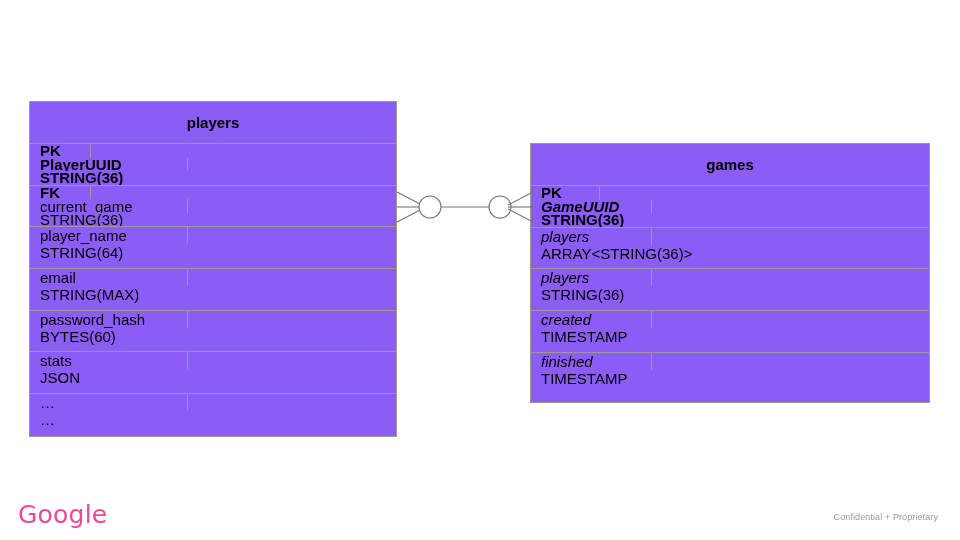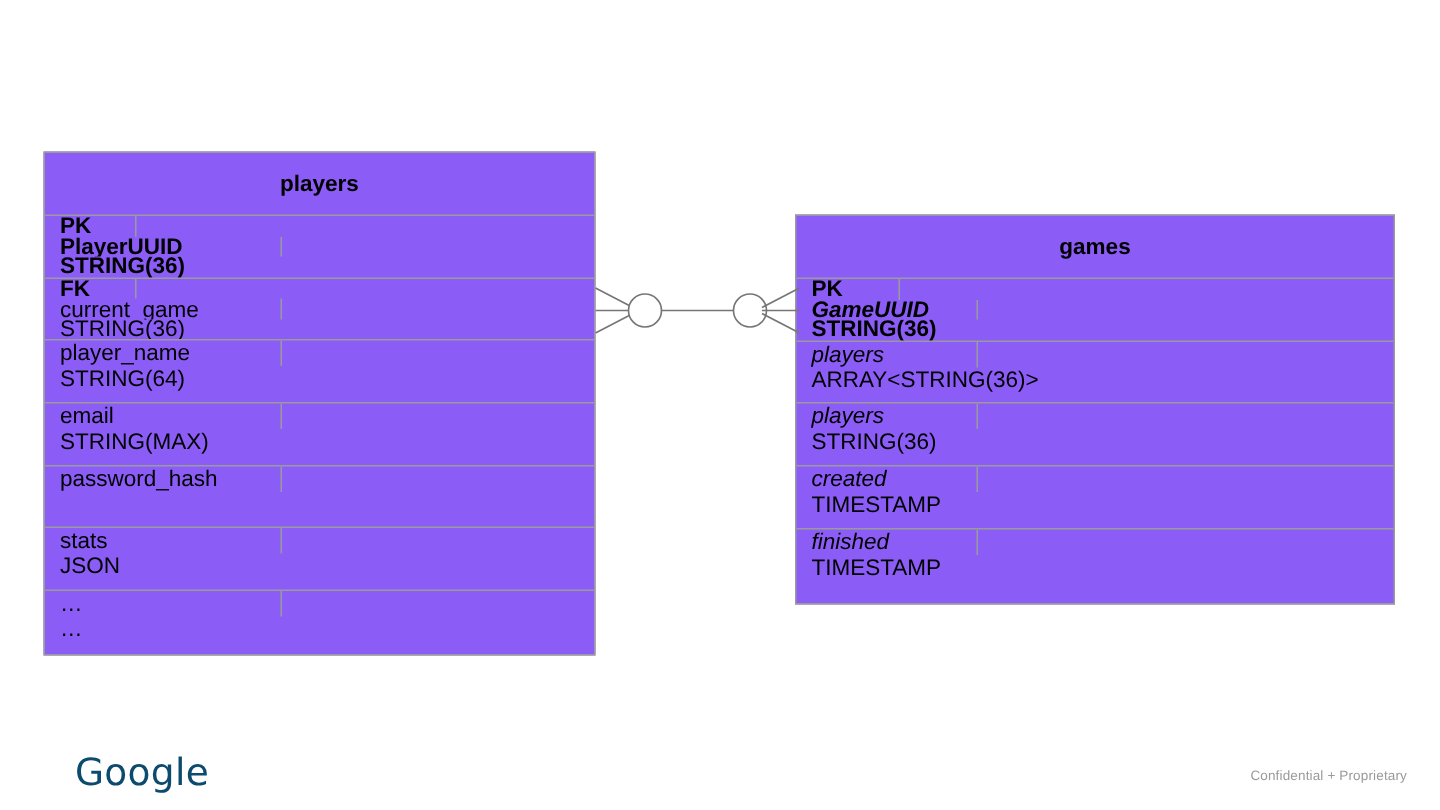--- a/index.html
+++ b/index.html
@@ -99,24 +99,23 @@
     width: 150px;
     height: 58px;
   }
 
   
   .footer-logo {
     position: absolute;
     left: 18px;
     top: 500px;
     font-size: 25px;
-    color: #0c4a6e;
+    color: #ec4899;
     letter-spacing: 0.2px;
     font-family: "DejaVu Sans", sans-serif;
-    margin-left: 32px;
   }
 
   .footer-note {
     position: absolute;
     right: 22px;
     top: 512px;
     font-size: 9px;
     color: #9a9a9a;
     letter-spacing: 0.1px;
   }
@@ -145,20 +144,21 @@
       <div class="cell type">STRING(64)</div>
     </div>
     <div class="erow">
       <div class="cell key"></div>
       <div class="cell name">email</div>
       <div class="cell type">STRING(MAX)</div>
     </div>
     <div class="erow">
       <div class="cell key"></div>
       <div class="cell name">password_hash</div>
+      <div class="cell type">BYTES(60)</div>
     </div>
     <div class="erow">
       <div class="cell key"></div>
       <div class="cell name">stats</div>
       <div class="cell type">JSON</div>
     </div>
     <div class="erow">
       <div class="cell key"></div>
       <div class="cell name">…</div>
       <div class="cell type">…</div>

